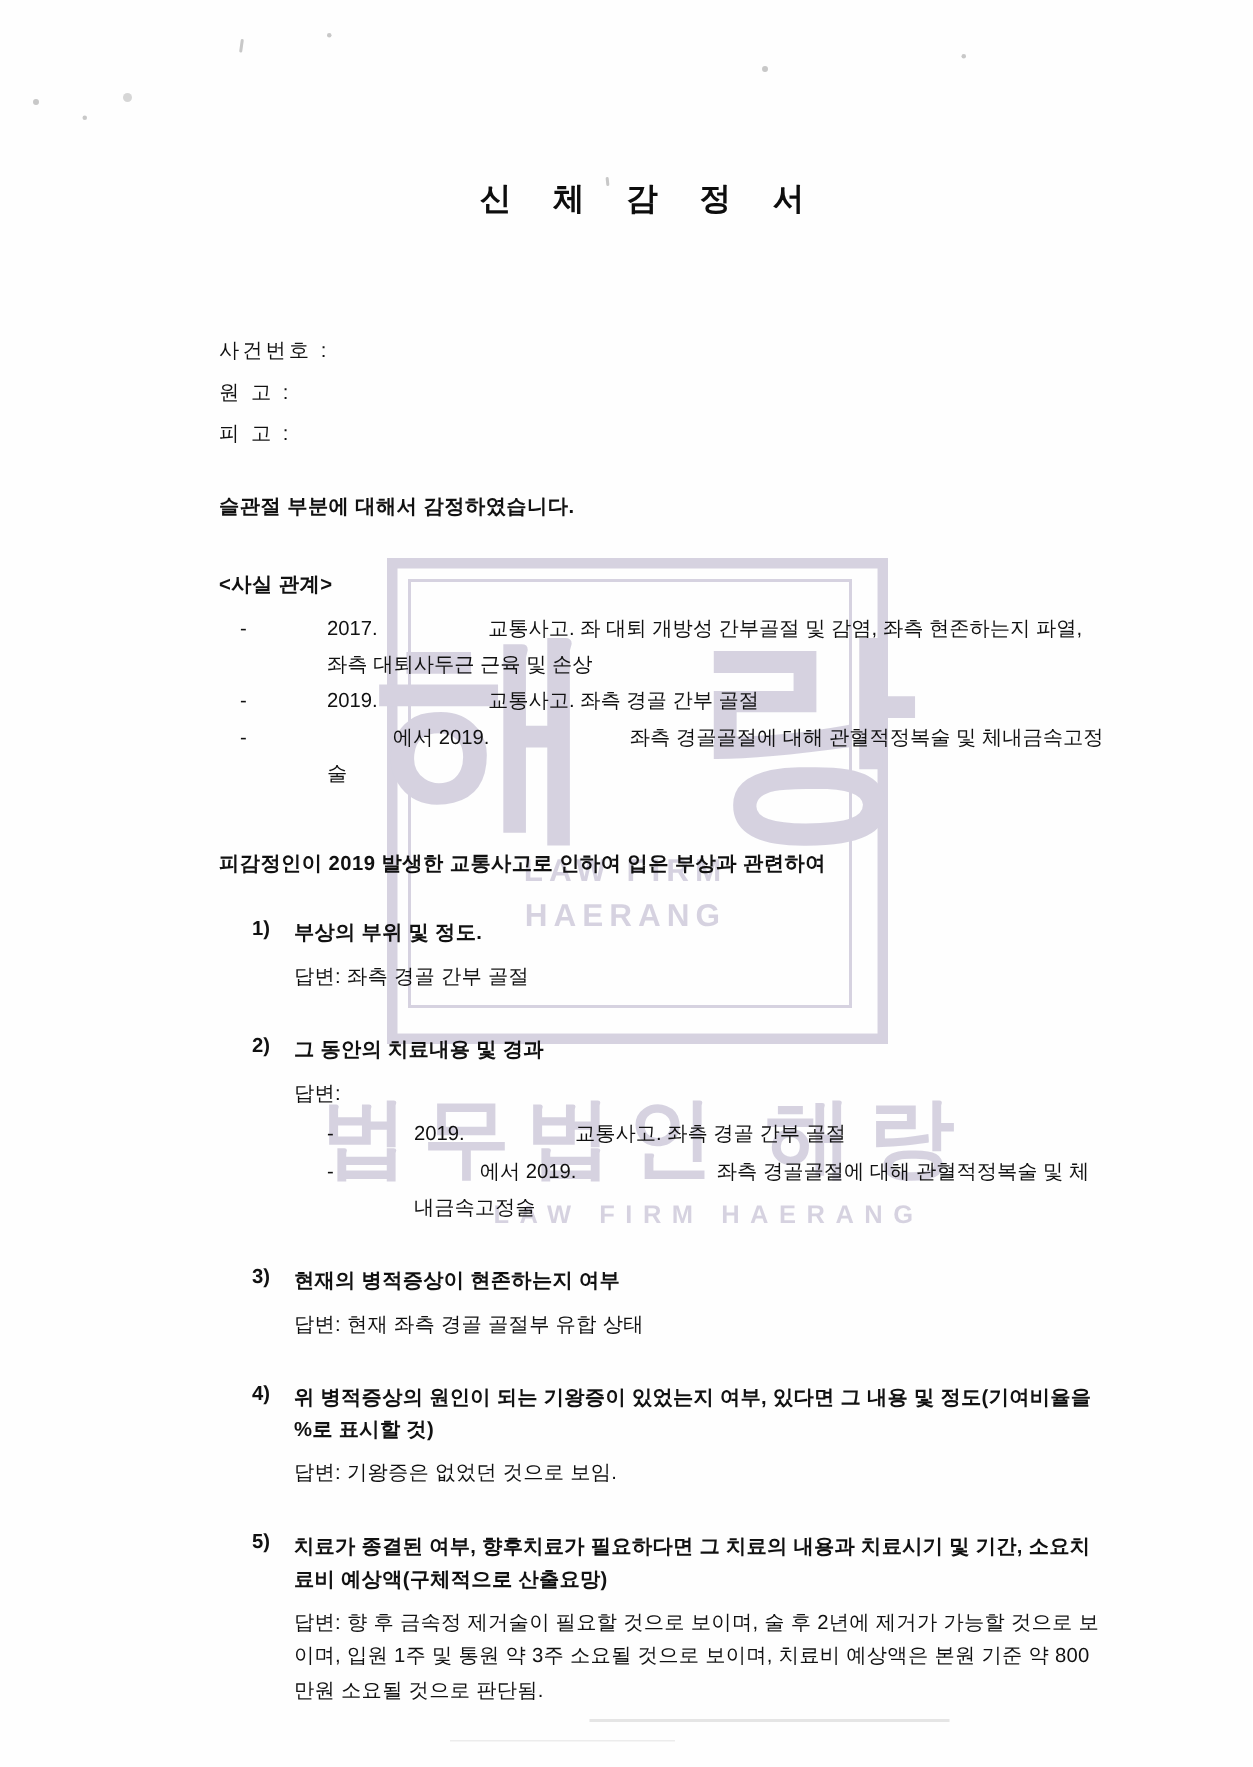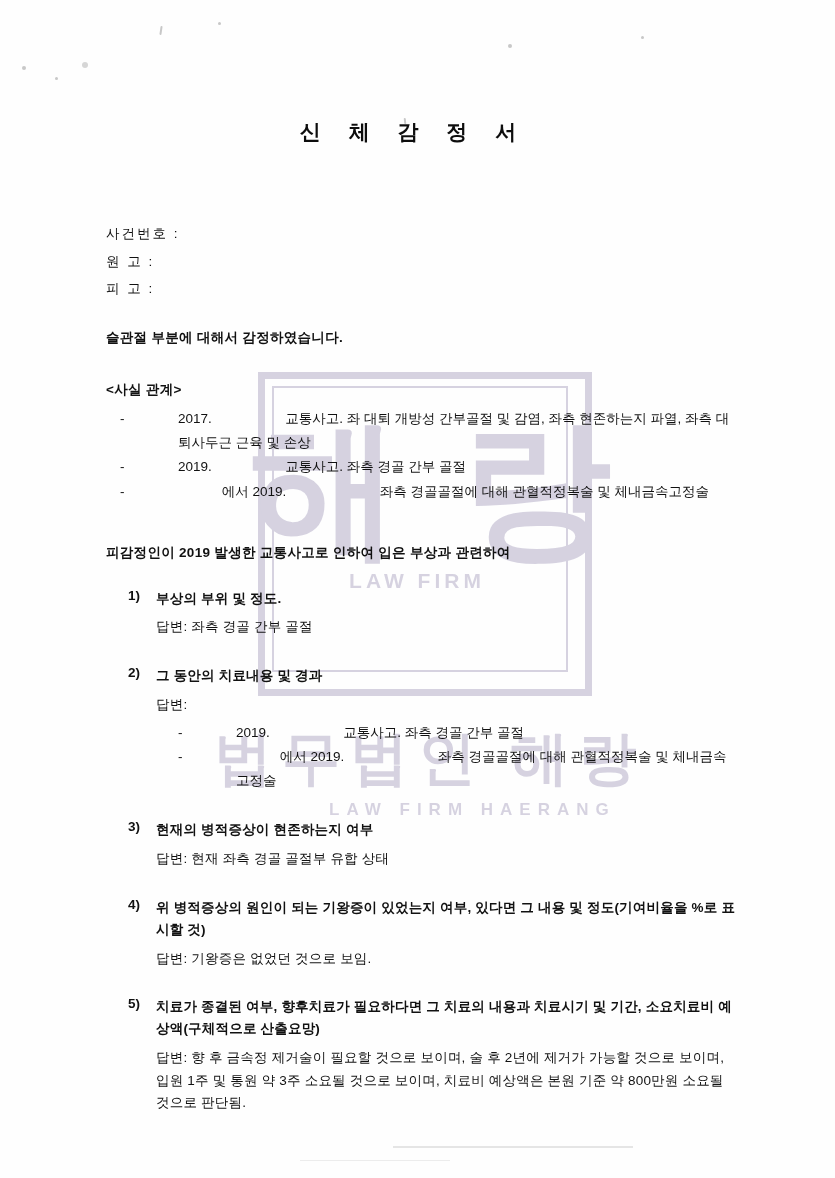--- a/index.html
+++ b/index.html
@@ -108,20 +108,21 @@
     font-weight: bold;
     white-space: nowrap;
     margin-left: 29px;
   }
 
   
   .content {
     position: relative;
     z-index: 3;
     padding: 0 98px;
+    margin-left: 40px;
   }
   .doc-title {
     margin-top: 118px;
     text-align: center;
     font-size: 21px;
     letter-spacing: 11px;
     font-weight: bold;
     color: #0d0d0d;
     padding-right: 8px;
   }
@@ -240,20 +241,21 @@
   <div class="speck s8"></div>
   <div class="speck s9"></div>
   <div class="speck s10"></div>
 
   <div class="watermark">
     <div class="wm-box"></div>
     <div class="wm-box-inner"></div>
     <div class="wm-han">해 랑</div>
     <div class="wm-latin">
       <div>LAW FIRM</div>
+      <div>HAERANG</div>
     </div>
     <div class="wm-bottom">법무법인 해랑</div>
     <div class="wm-bottom-sub">LAW FIRM HAERANG</div>
   </div>
 
   <div class="content">
 
     <div class="doc-title">신 체 감 정 서</div>
 
     <div class="case-block">

